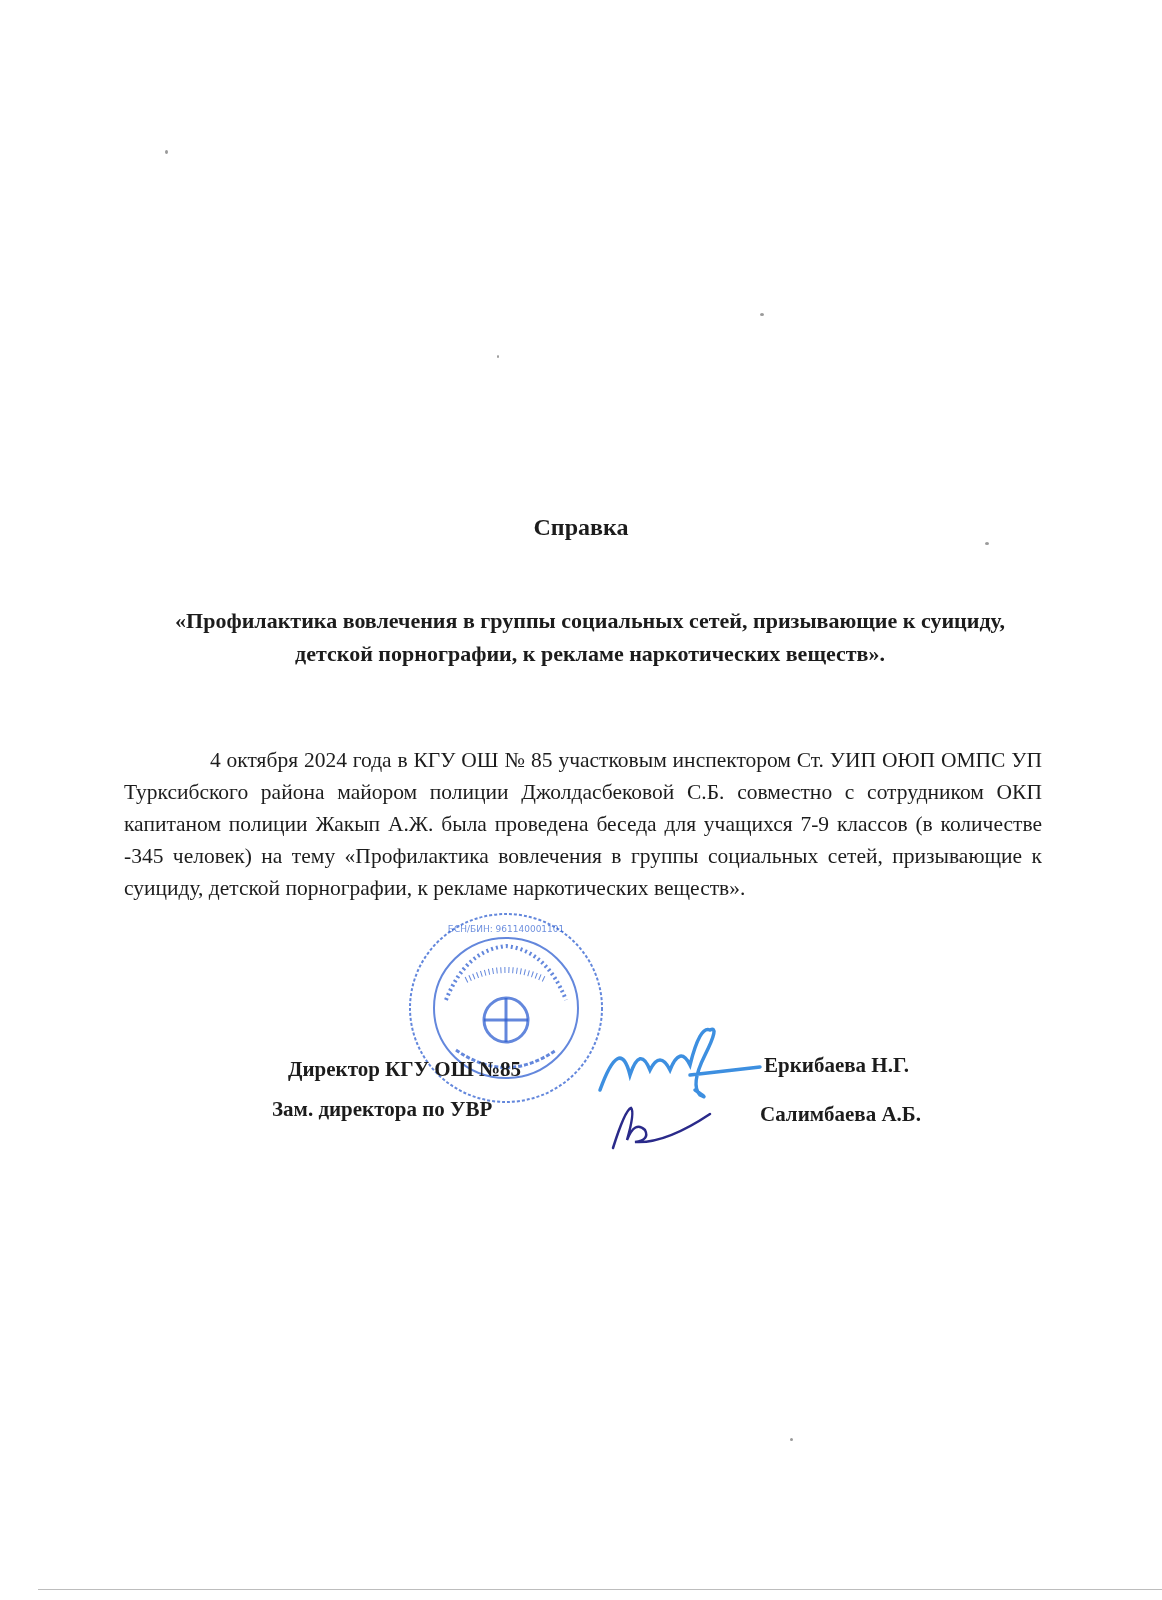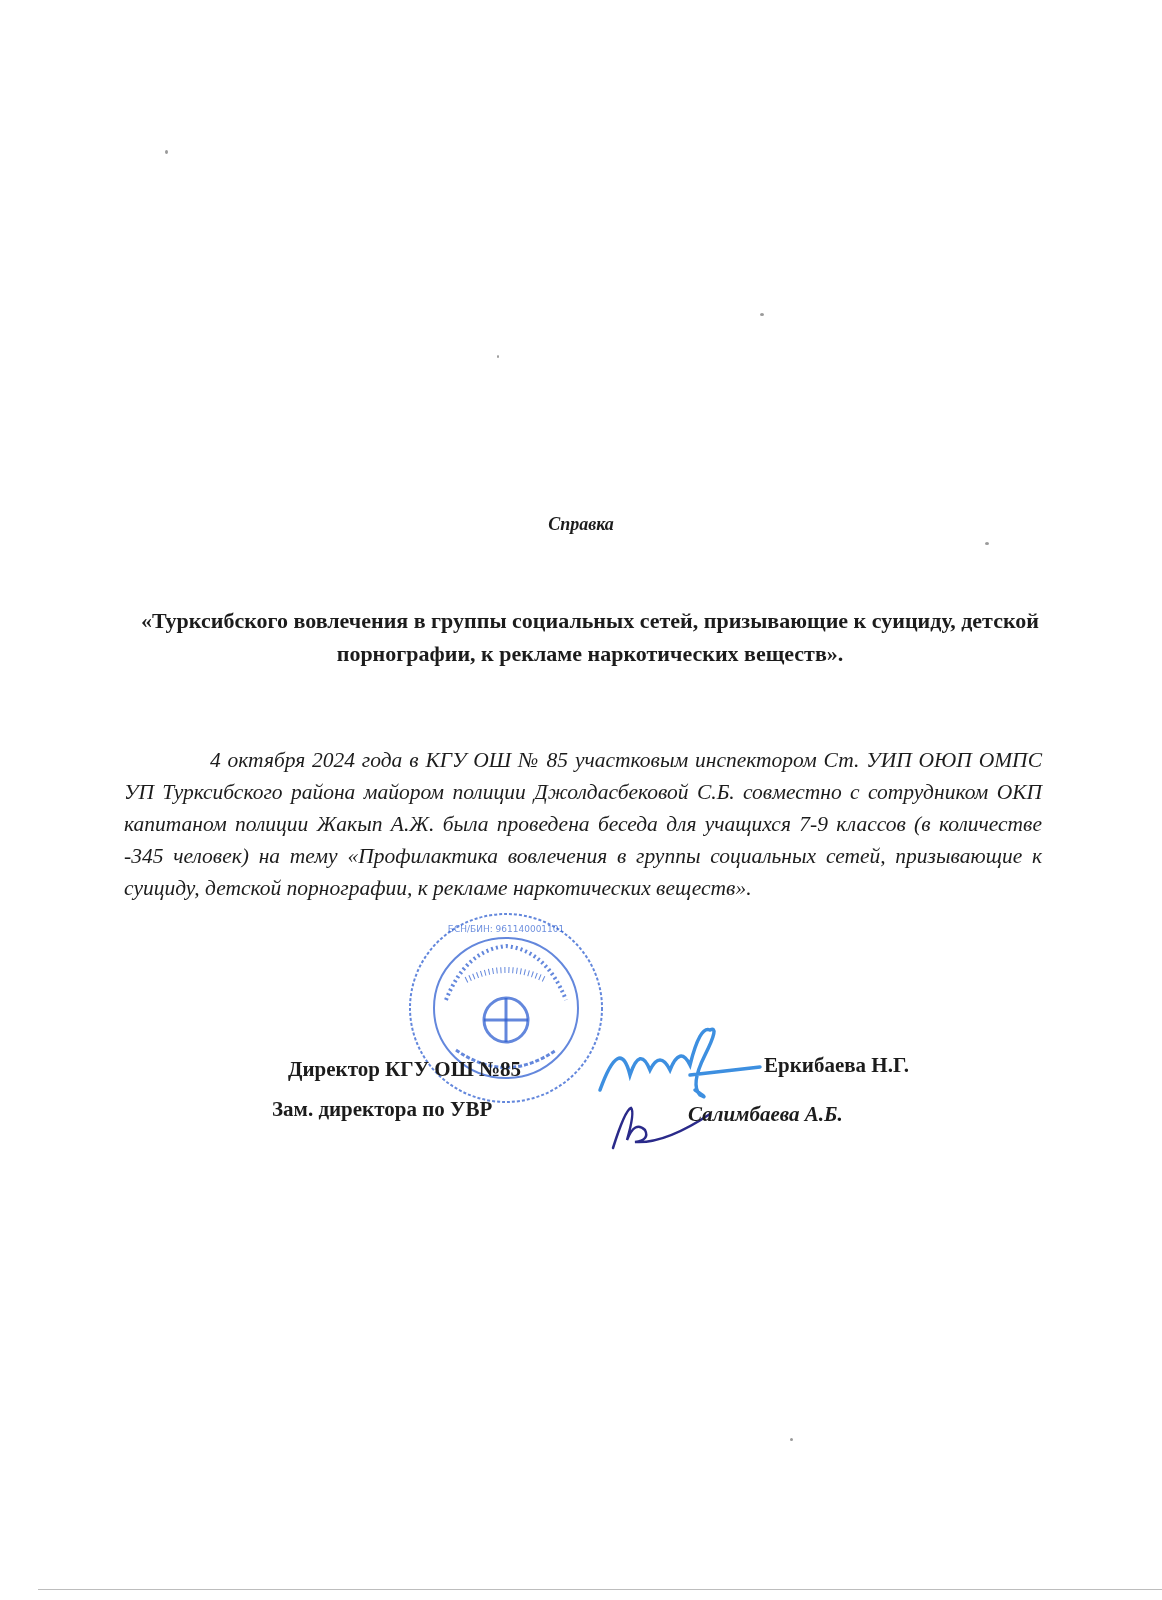--- a/index.html
+++ b/index.html
@@ -2,44 +2,44 @@
 <html><head>
 <meta charset="utf-8">
 <style>
   html, body { margin: 0; padding: 0; }
   body {
     width: 1162px; height: 1600px; background: #ffffff; position: relative; overflow: hidden;
     font-family: "Liberation Serif", "DejaVu Serif", serif; color: #1c1c1c;
   }
   .page { position: absolute; left: 0; top: 0; width: 1162px; height: 1600px; }
   .center { position: absolute; left: 0; width: 1162px; text-align: center; font-weight: bold; }
-  .title { top: 514px; font-size: 18px; font-style: italic; }
+  .title { top: 514px; font-size: 24px; }
   .subtitle { top: 562px; font-size: 22px; }
   .topic { top: 604px; font-size: 22px; line-height: 33px; left: 140px; width: 900px; }
   .body {
     position: absolute; left: 124px; top: 744px; width: 918px; font-size: 21.5px; line-height: 32px;
-    text-align: justify; text-indent: 86px; font-style: italic;
+    text-align: justify; text-indent: 86px;
   }
   .sig-row { position: absolute; font-weight: bold; font-size: 21px; }
   .sig1-role { left: 288px; top: 1057px; }
   .sig1-name { left: 764px; top: 1053px; }
   .sig2-role { left: 272px; top: 1097px; }
-  .sig2-name { left: 688px; top: 1102px; font-style: italic; }
+  .sig2-name { left: 760px; top: 1102px; }
   .stamp { position: absolute; left: 406px; top: 910px; width: 200px; height: 196px; }
   .sign1 { position: absolute; left: 590px; top: 1015px; width: 180px; height: 90px; }
   .sign2 { position: absolute; left: 605px; top: 1100px; width: 110px; height: 50px; }
   .scan-line { position: absolute; left: 38px; top: 1589px; width: 1124px; height: 1px; background: #bdbdbd; }
   .dust { position: absolute; background: #9a9a9a; border-radius: 50%; }
 </style>
 </head>
 <body>
 
 <div class="page">
   <div class="center title">Справка</div>
-  <div class="center topic">«Турксибского вовлечения в группы социальных сетей, призывающие к суициду, детской порнографии, к рекламе наркотических веществ».</div>
+  <div class="center topic">«Профилактика вовлечения в группы социальных сетей, призывающие к суициду, детской порнографии, к рекламе наркотических веществ».</div>
 
   <div class="body">4 октября 2024 года в КГУ ОШ № 85   участковым инспектором  Ст. УИП ОЮП ОМПС УП Турксибского района майором полиции Джолдасбековой  С.Б. совместно с сотрудником ОКП капитаном полиции Жакып А.Ж. была проведена беседа для учащихся 7-9 классов (в количестве -345 человек) на тему «Профилактика вовлечения в группы социальных сетей, призывающие к суициду, детской порнографии, к рекламе наркотических веществ».</div>
 
   <svg class="stamp" viewBox="0 0 200 196">
     <g fill="none" stroke="#2f5fd0" stroke-opacity="0.75">
       <ellipse cx="100" cy="98" rx="96" ry="94" stroke-width="2" stroke-dasharray="3 2"></ellipse>
       <ellipse cx="100" cy="98" rx="72" ry="70" stroke-width="2"></ellipse>
       <circle cx="100" cy="110" r="22" stroke-width="3"></circle>
       <line x1="78" y1="110" x2="122" y2="110" stroke-width="3"></line>
       <line x1="100" y1="88" x2="100" y2="132" stroke-width="3"></line>

